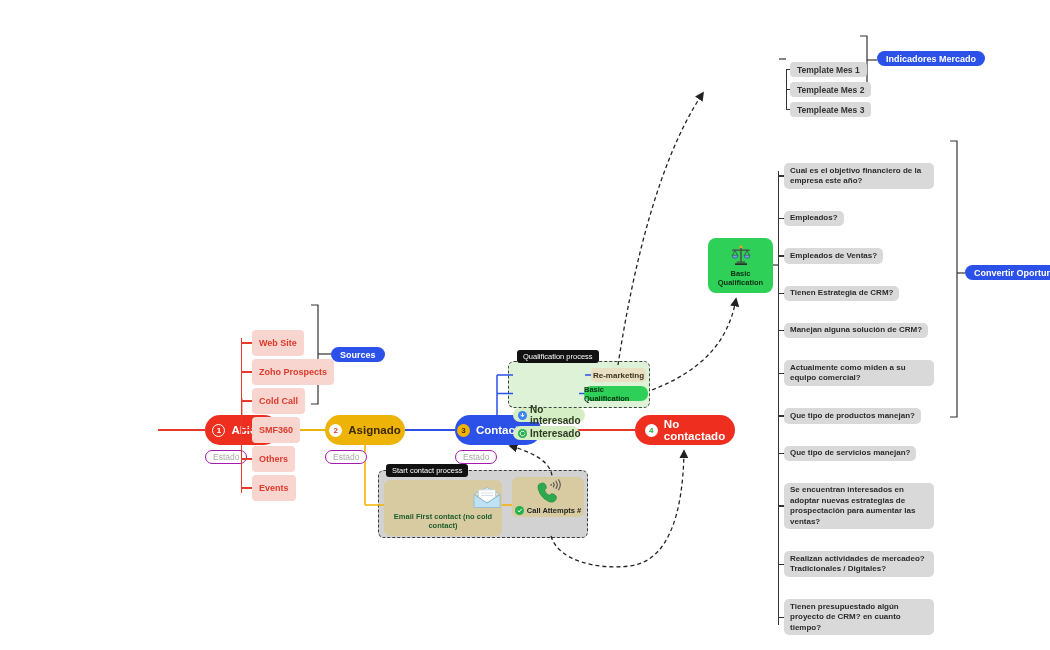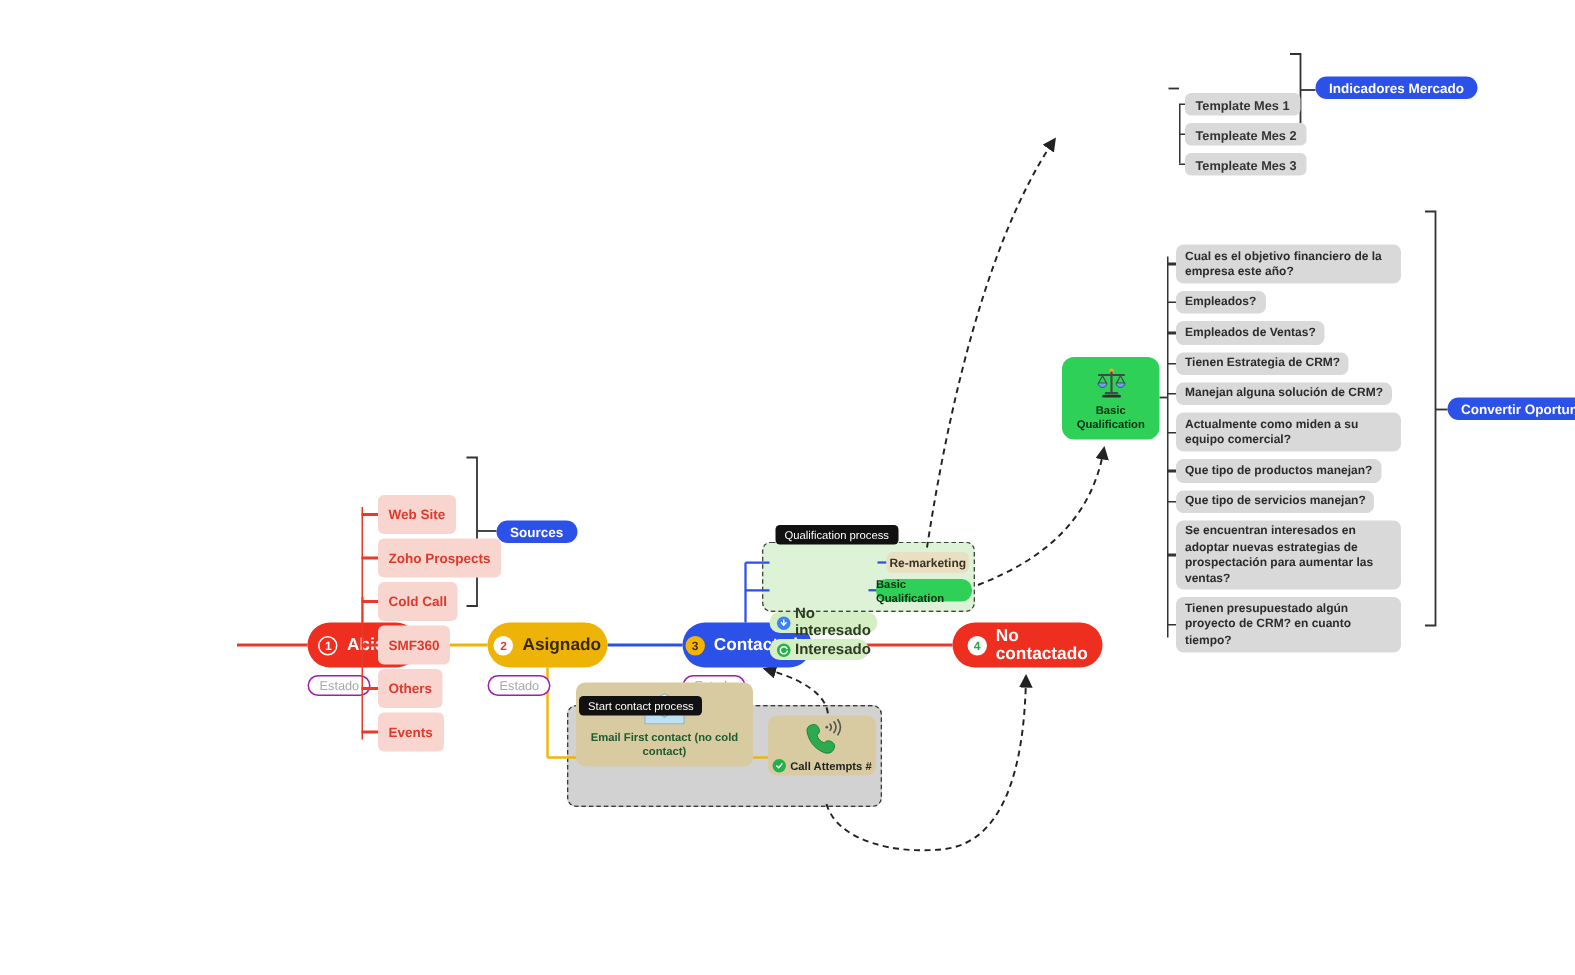--- a/index.html
+++ b/index.html
@@ -41,21 +41,21 @@
   .sources-col .tick { width:11px; background:#e8392a; }
   .src-pill { background:#f9d5d0; color:#dd3a2b; font-size:9px; font-weight:bold;
               padding:8px 7px; border-radius:4px; white-space:nowrap; }
 
   .templates-col { left:786px; top:35px; gap:5px; }
   .templates-col::before { background:#333; }
   .templates-col .tick { width:4px; background:#333; }
   .tmpl-pill { background:#d9d9d9; color:#333; font-size:8.5px; font-weight:bold;
                padding:2.5px 7px; border-radius:4px; white-space:nowrap; }
 
-  .questions-col { left:778px; top:136px; gap:5px; }
+  .questions-col { left:778px; top:136px; gap:22px; }
   .questions-col::before { background:#333; top:8px; bottom:10px; }
   .questions-col .tick { width:6px; background:#333; }
   .q-pill { background:#d9d9d9; color:#2b2b2b; font-size:8px; font-weight:bold; line-height:1.3;
             padding:2.5px 6px; border-radius:5px; max-width:150px; }
 
   .blue-pill { position:absolute; z-index:2; background:#2b51e9; color:#fff; font-weight:bold;
                font-size:9px; padding:2.5px 9px; border-radius:9px; white-space:nowrap; }
 
   
   .campaign-node { left:681px; top:33px; width:98px; height:52px; background:#ee2e1f; border-radius:8px;
@@ -78,21 +78,21 @@
               background:#d6eec3; border-radius:7px; padding:0 5px; font-size:10px; font-weight:bold; color:#2e3b24;margin-top:40px; }
   .remarketing-pill { position:absolute; z-index:2; display:flex; align-items:center; justify-content:center;
               left:591px; top:368px; width:55px; height:14px; background:#e9e0c3; border-radius:4px;
               font-size:8px; font-weight:bold; color:#3c3220; }
   .bq-small-pill { position:absolute; z-index:2; display:flex; align-items:center; justify-content:center;
               left:584px; top:386px; width:64px; height:15px; background:#2ed058; border-radius:7px;
               font-size:7.5px; font-weight:bold; color:#0b2e14; }
 
   .contact-node { position:absolute; z-index:2; background:#d8cba1; border-radius:6px; display:flex;
                   flex-direction:column; align-items:center; justify-content:center; gap:3px; }
-  .email-node { left:384px; top:455px; width:118px; height:56px; }
+  .email-node { left:384px; top:480px; width:118px; height:56px;align-items:flex-end; }
   .email-node .lbl { color:#1e5b2e; font-size:7.5px; font-weight:bold; text-align:center; padding:0 4px; }
   .call-node { left:512px; top:477px; width:72px; height:40px;text-align:right; }
   .call-node .caption { display:flex; align-items:center; gap:3px; color:#222; font-size:7.5px; font-weight:bold; }
 
   .mini-ico { width:9px; height:9px; border-radius:50%; display:inline-flex; align-items:center;
               justify-content:center; flex:0 0 auto; }
 </style>
 </head>
 <body>
 
@@ -251,20 +251,24 @@
         <span class="tick"></span>
       <span class="q-pill">Que tipo de productos manejan?</span>
       </div>
     <div class="tree-row">
         <span class="tick"></span>
       <span class="q-pill">Que tipo de servicios manejan?</span>
       </div>
     <div class="tree-row">
         <span class="tick"></span>
       <span class="q-pill">Se encuentran interesados en adoptar nuevas estrategias de prospectación para aumentar las ventas?</span>
+      </div>
+    <div class="tree-row">
+        <span class="tick"></span>
+      <span class="q-pill">Realizan actividades de mercadeo? Tradicionales / Digitales?</span>
       </div>
     <div class="tree-row">
         <span class="tick"></span>
       <span class="q-pill">Tienen presupuestado algún proyecto de CRM? en cuanto tiempo?</span>
       </div>
   </div>
   <div class="blue-pill" style="left:965px; top:265px;">Convertir Oportunidad</div>
 
   <div class="group-box qual-box"></div>
   <div class="group-label" style="left:517px; top:350px;">Qualification  process</div>

